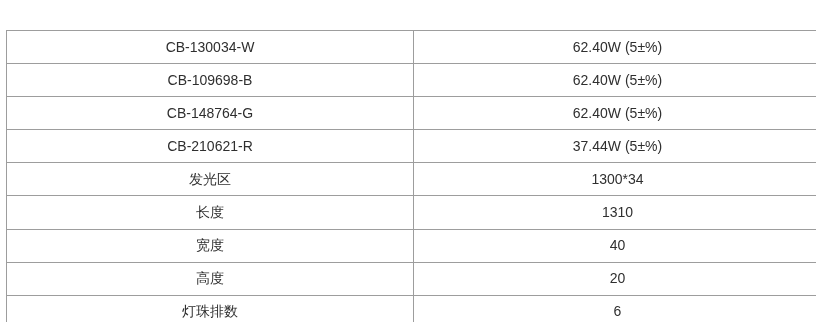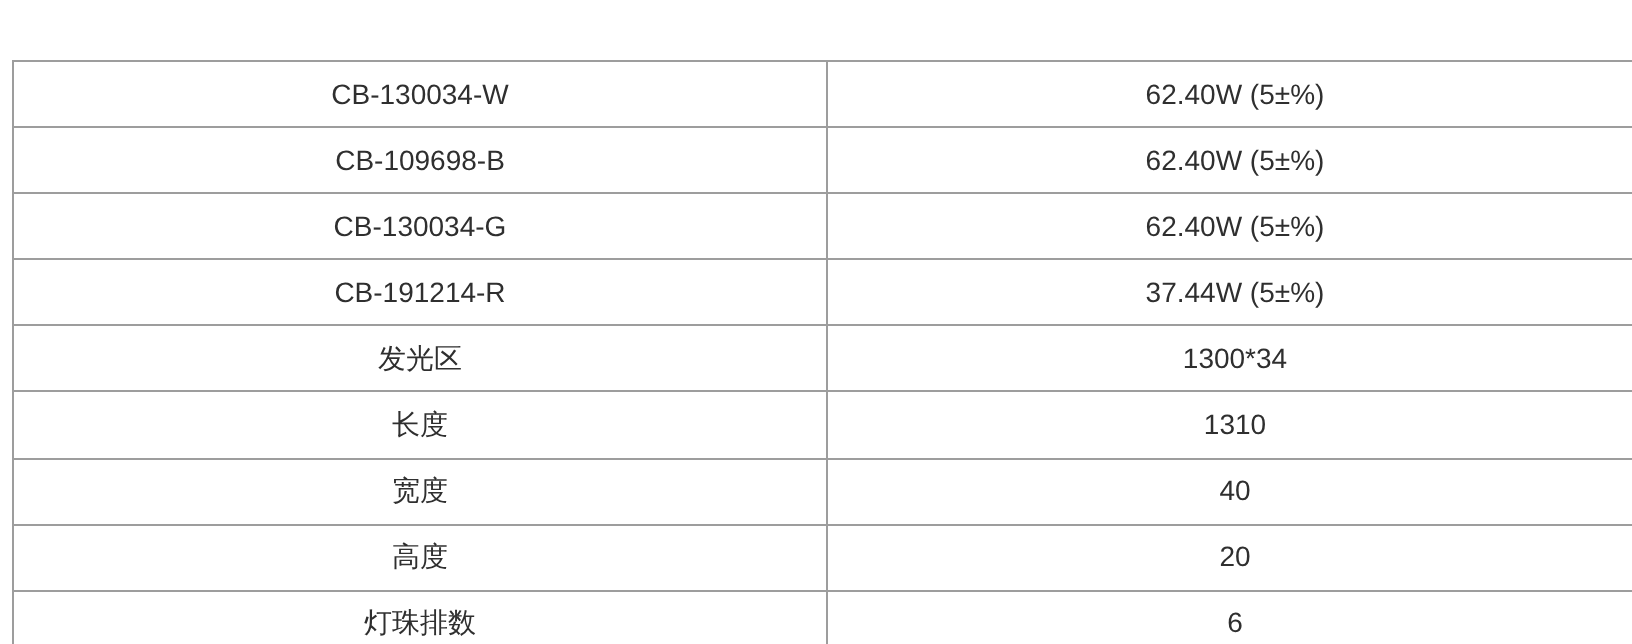--- a/index.html
+++ b/index.html
@@ -58,25 +58,25 @@
     <tbody>
       <tr>
         <td class="col-label">CB-130034-W</td>
         <td class="col-value">62.40W (5±%)</td>
       </tr>
       <tr>
         <td class="col-label">CB-109698-B</td>
         <td class="col-value">62.40W (5±%)</td>
       </tr>
       <tr>
-        <td class="col-label">CB-130034-G</td>
+        <td class="col-label">CB-148764-G</td>
         <td class="col-value">62.40W (5±%)</td>
       </tr>
       <tr>
-        <td class="col-label">CB-191214-R</td>
+        <td class="col-label">CB-210621-R</td>
         <td class="col-value">37.44W (5±%)</td>
       </tr>
       <tr>
         <td class="col-label">发光区</td>
         <td class="col-value">1300*34</td>
       </tr>
       <tr>
         <td class="col-label">长度</td>
         <td class="col-value">1310</td>
       </tr>

